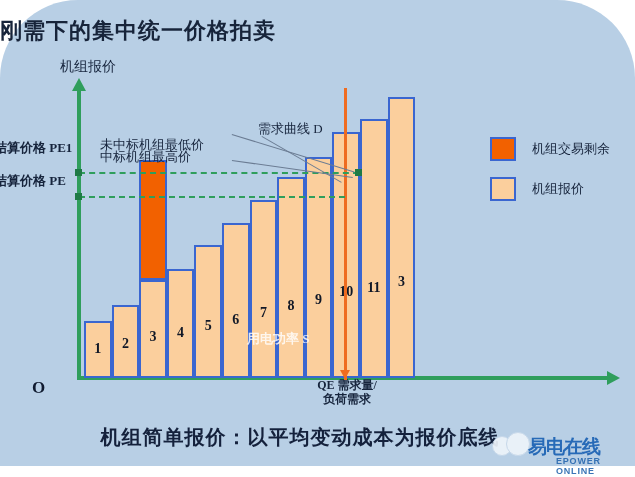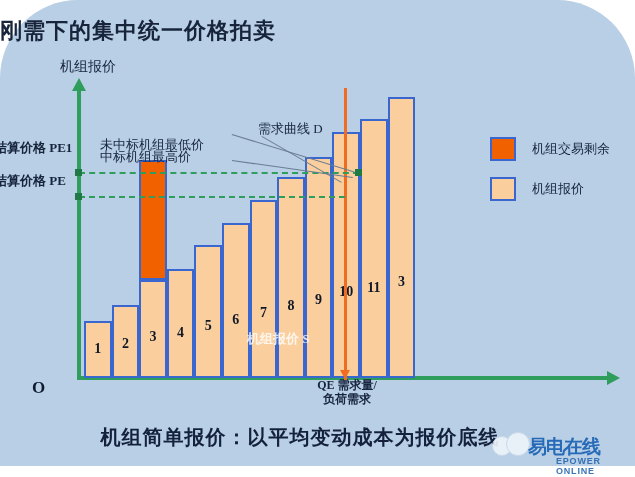--- a/index.html
+++ b/index.html
@@ -144,21 +144,21 @@
   <div class="pricelab" style="left:-6px;top:172px;">结算价格 PE</div>
 
   <div class="anno" style="left:100px;top:120px;margin-top:16px;">未中标机组最低价</div>
   <div class="anno" style="left:100px;top:148px;">中标机组最高价</div>
   <div class="anno" style="left:258px;top:120px;">需求曲线  D</div>
 
   <div class="leader" style="left:232px;top:134px;width:128px;transform:rotate(17deg);"></div>
   <div class="leader" style="left:232px;top:160px;width:122px;transform:rotate(8deg);"></div>
   <div class="leader" style="left:262px;top:136px;width:92px;transform:rotate(30deg);"></div>
 
-  <div id="supplylab" class="abs">机组报价  S</div>
+  <div id="supplylab" class="abs">用电功率  S</div>
 
   <div id="legend" class="abs">
       <div class="lgrow">
         <div class="lgswatch" style="background: rgb(242, 97, 0);"></div>
         <div class="lgtext">机组交易剩余</div>
       </div>
       <div class="lgrow">
         <div class="lgswatch" style="background: rgb(251, 207, 157);"></div>
         <div class="lgtext">机组报价</div>
       </div>

